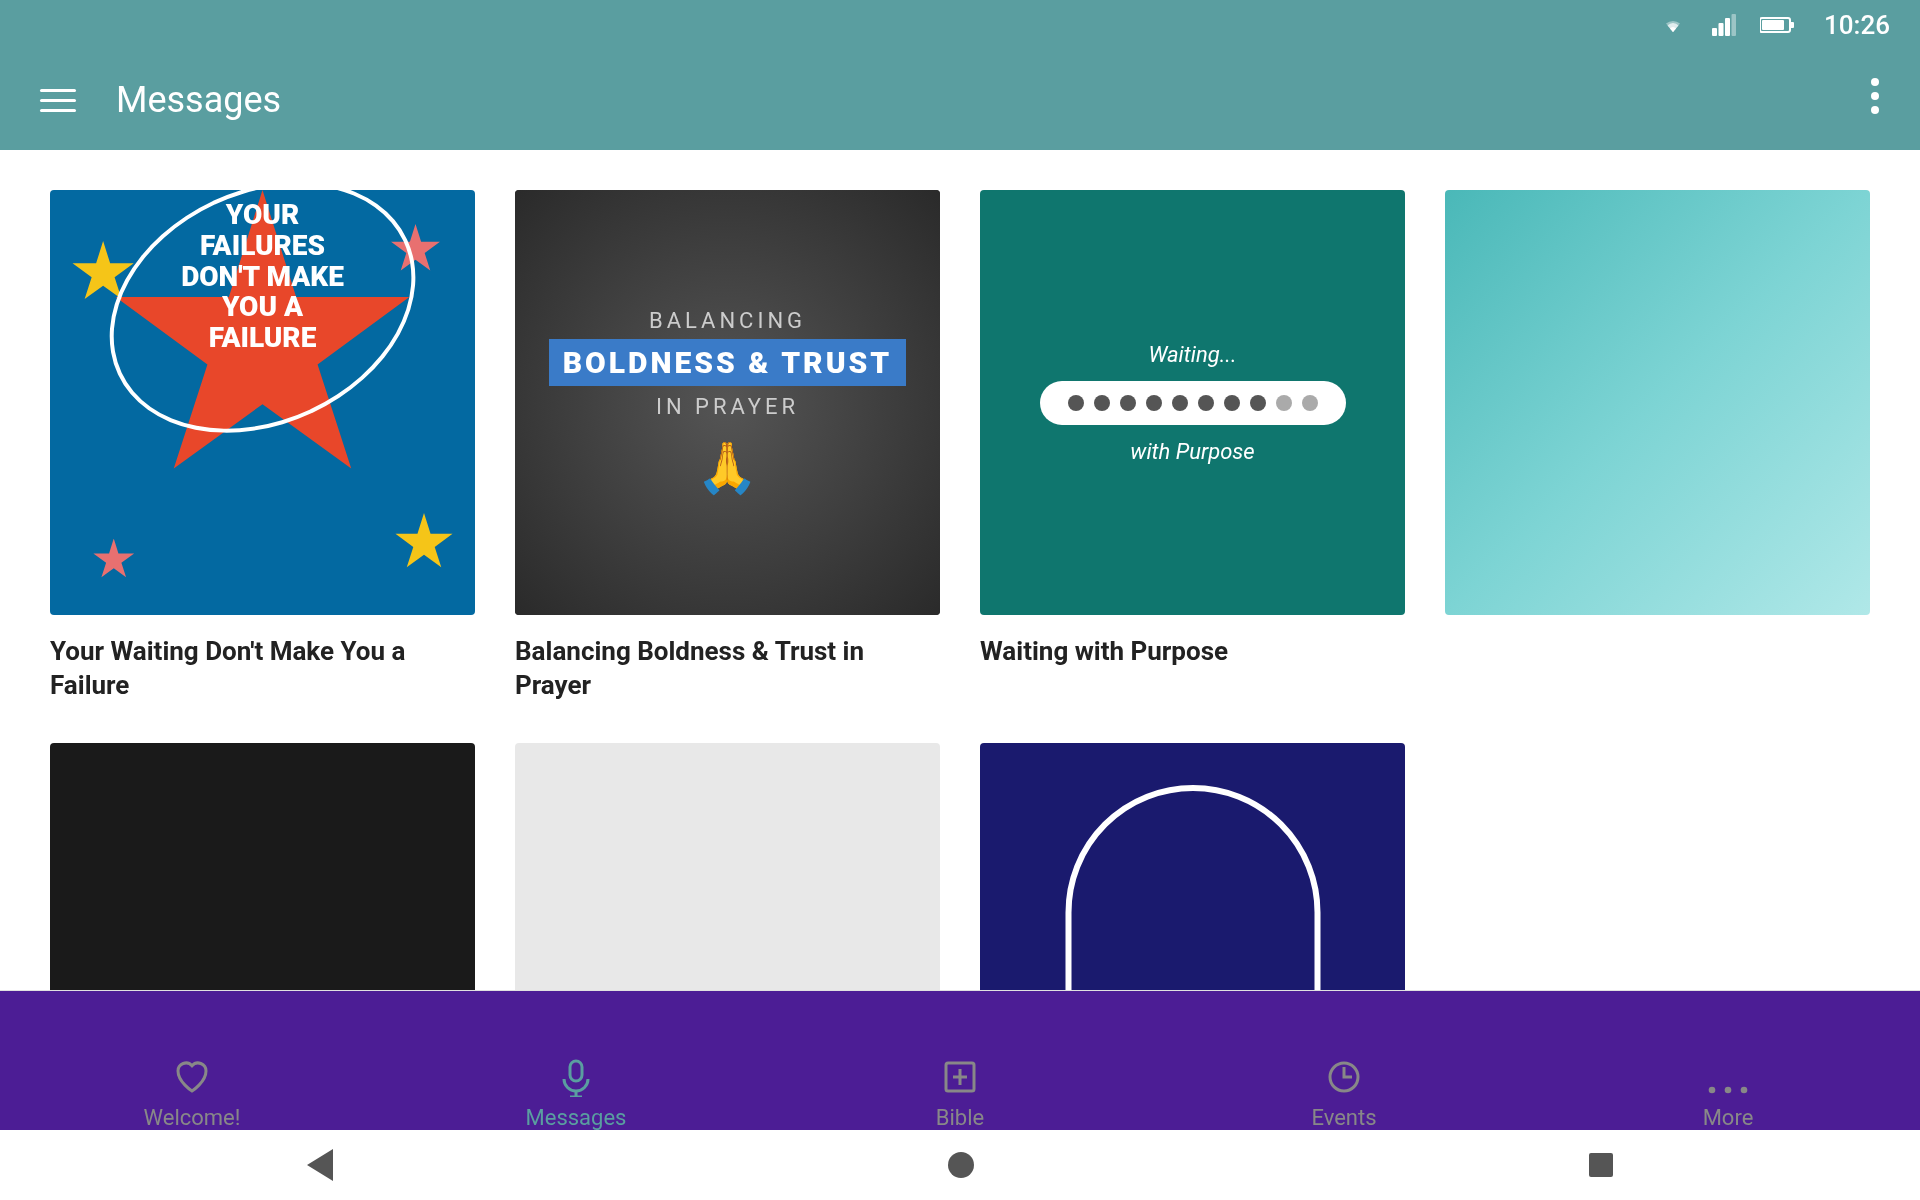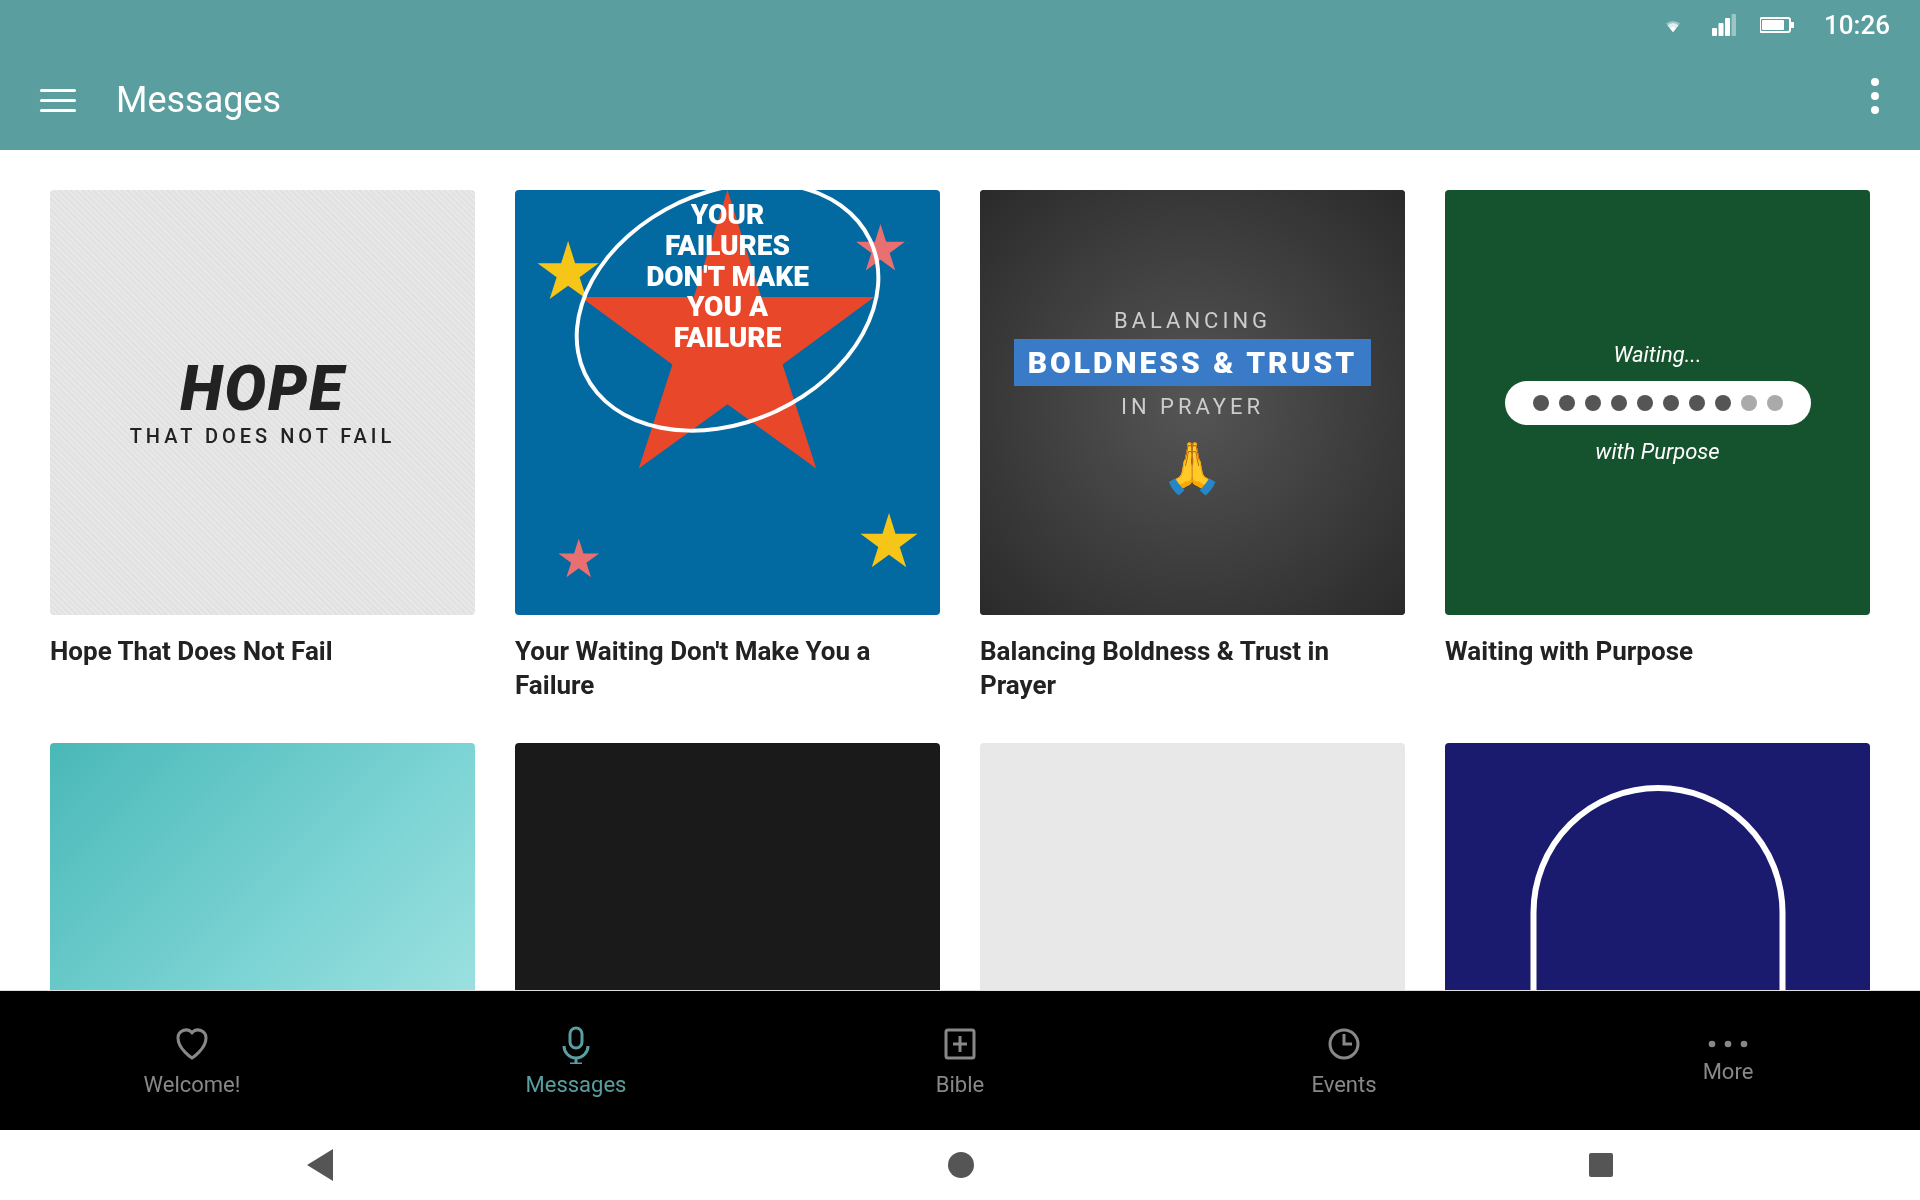--- a/index.html
+++ b/index.html
@@ -262,21 +262,21 @@
       text-transform: uppercase;
       margin-bottom: 20px;
     }
     .praying-hands {
       font-size: 50px;
       margin-top: 10px;
     }
 
     
     .thumb-waiting {
-      background: #14532d;
+      background: #0f766e;
       display: flex;
       align-items: center;
       justify-content: center;
       flex-direction: column;
     }
     .waiting-label {
       color: white;
       font-size: 22px;
       font-style: italic;
       margin-bottom: 14px;
@@ -339,25 +339,25 @@
 
     .card-title {
       font-size: 26px;
       font-weight: 700;
       color: #222;
       line-height: 1.3;
     }
 
     
     #bottom-nav {
-      background: #000000;
+      background: #4c1d95;
       border-top: 1px solid #e0e0e0;
       height: 140px;
       display: flex;
-      align-items: center;
+      align-items: flex-end;
       justify-content: space-around;
     }
     .nav-item {
       display: flex;
       flex-direction: column;
       align-items: center;
       gap: 8px;
       cursor: pointer;
       flex: 1;
     }
@@ -444,29 +444,20 @@
       <circle cx="5" cy="6" r="4"></circle>
       <circle cx="5" cy="20" r="4"></circle>
       <circle cx="5" cy="34" r="4"></circle>
     </svg>
   </div>
 </div>
 
 <div id="main-content">
   <div id="messages-grid">
 
-    <div class="message-card">
-      <div class="message-thumbnail thumb-hope">
-        <div class="hope-text">
-          <div class="hope-big">HOPE</div>
-          <div class="hope-small">THAT DOES NOT FAIL</div>
-        </div>
-      </div>
-      <div class="card-title">Hope That Does Not Fail</div>
-    </div>
 
     <div class="message-card">
       <div class="message-thumbnail thumb-failures">
         <div class="star-yellow-tl"></div>
         <div class="star-pink-tr"></div>
         <div class="star-burst"></div>
         <div class="failures-ellipse"></div>
         <div class="failures-text">YOUR<br>FAILURES<br>DON'T MAKE<br>YOU A<br>FAILURE</div>
         <div class="star-yellow-br"></div>
         <div class="star-pink-bl"></div>

